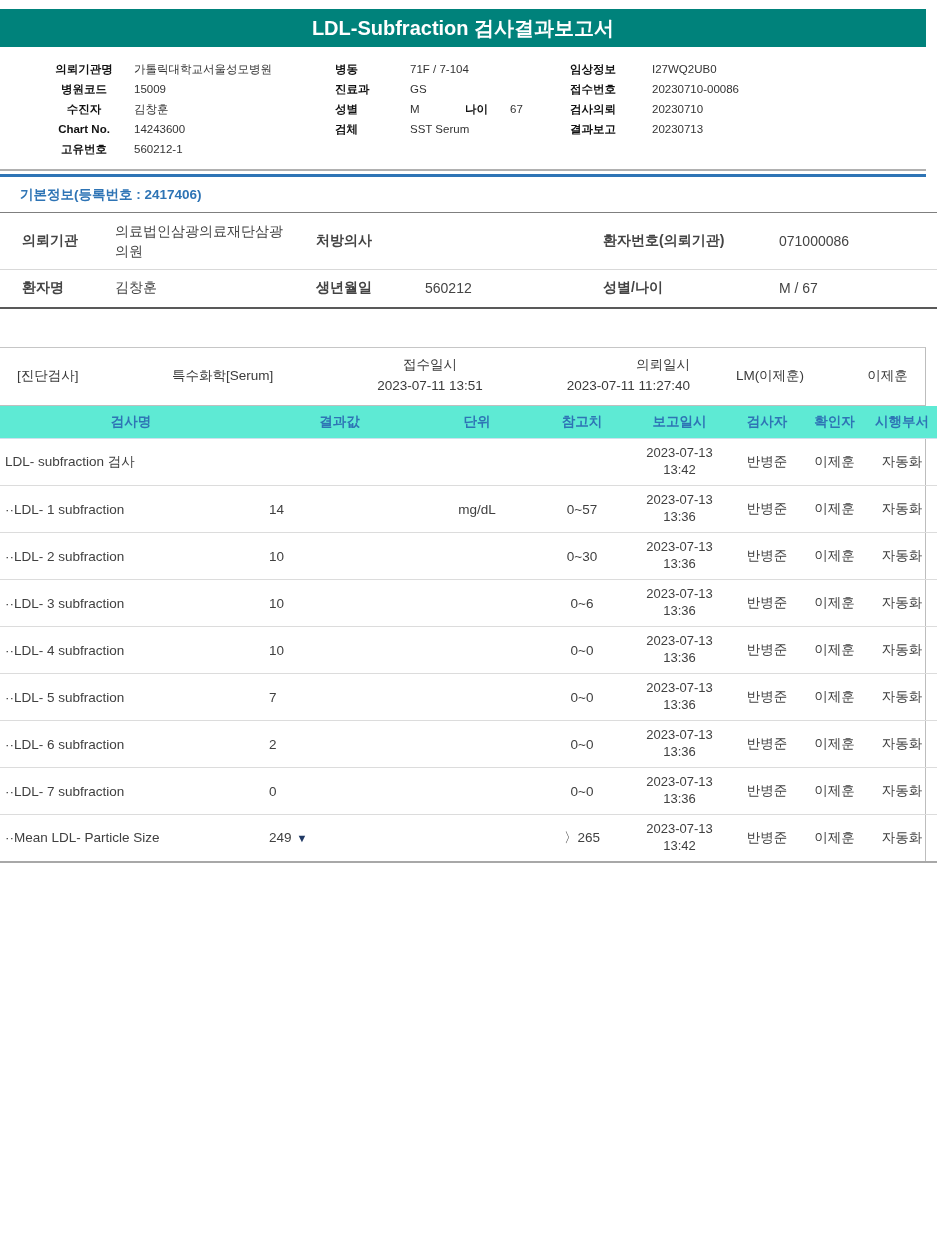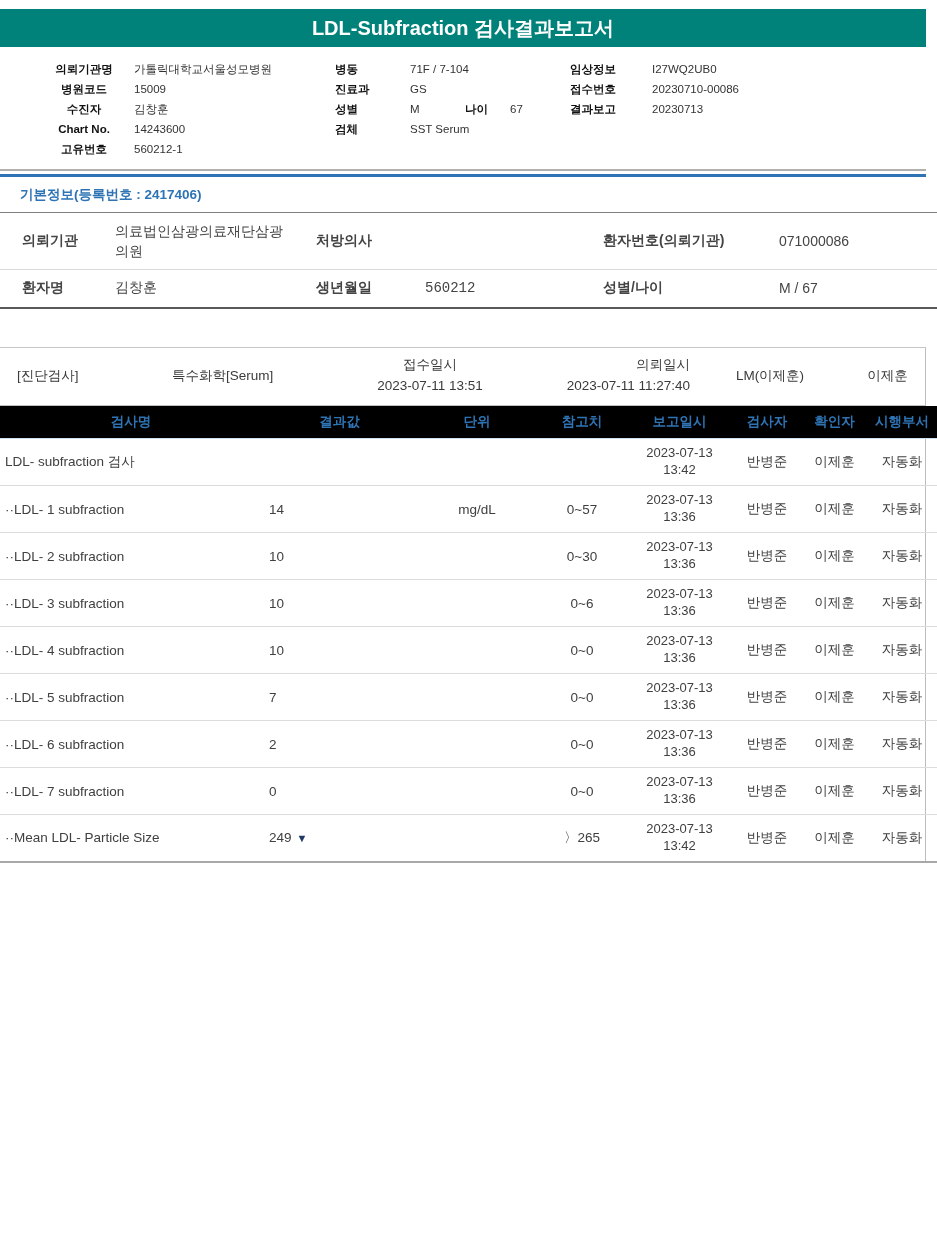--- a/index.html
+++ b/index.html
@@ -30,36 +30,36 @@
   
   .basic-section { margin-top:3px; border-top:3px solid #2E74B5; }
   .section-title { color:#2E74B5; font-weight:bold; font-size:13.5px; padding:9px 0 8px 20px; }
   .basic-table { width:100%; border-collapse:collapse; border-top:1px solid #7f7f7f;
     border-bottom:2px solid #595959; font-size:14px; table-layout:fixed;border-radius:8px; }
   .basic-table td { vertical-align:middle; color:#444; }
   .basic-table tr.r1 td { height:57px; border-bottom:1px solid #d9d9d9; }
   .basic-table tr.r2 td { height:38px; }
   .bt-label { font-weight:bold; color:#222; }
   .pl22 { padding-left:22px; } .pl20 { padding-left:20px; }
-  .pl3 { padding-left:3px; } .pl5 { padding-left:5px;font-family:Liberation Mono, monospace; } .pl4 { padding-left:4px; }
+  .pl3 { padding-left:3px; } .pl5 { padding-left:5px; } .pl4 { padding-left:4px; }
   .wrapval { display:inline-block; width:172px; word-break:break-all; line-height:1.45; }
 
   
   .test-block { margin-top:38px; border-top:1px solid #c6c6c6; border-right:1px solid #bdbdbd; }
   .meta-row { display:flex; align-items:center; height:58px; border-bottom:1px solid #bfbfbf;
     font-size:13.5px; color:#3a3a3a; }
   .meta-cat { width:150px; padding-left:17px; }
   .meta-panel { width:180px; padding-left:22px; }
   .meta-receipt { width:200px; text-align:center; line-height:1.55; }
   .meta-request { width:160px; text-align:right; line-height:1.55; }
   .meta-lab { width:160px; text-align:center; }
   .meta-reader { flex:1; text-align:center; }
 
   .result-table { width:100%; border-collapse:collapse; table-layout:fixed; }
-  .result-table th { background:#000000; color:#2E74B5; font-weight:bold; font-size:13.5px;
+  .result-table th { background:#5eead4; color:#2E74B5; font-weight:bold; font-size:13.5px;
     height:33px; border-bottom:1px solid #cfe0ee; text-align:center; }
   .result-table td { font-size:13.5px; color:#404040; height:47px;
     border-bottom:1px solid #dcdcdc; vertical-align:middle; text-align:center; }
   .result-table tr:last-child td { border-bottom:2px solid #a8a8a8; }
   .td-name { text-align:left !important; padding-left:5px; }
   .td-result { text-align:left !important; padding-left:7px; }
   .td-date { line-height:1.3; font-size:13px !important; }
   .flag { color:#1F3864; font-size:11px; margin-left:5px; }
 </style>
 </head>
@@ -115,20 +115,24 @@
         </div>
     </div>
     <div class="ph-col ph-right">
       <div class="ph-row">
           <span class="ph-label">임상정보</span>
           <span class="ph-value">I27WQ2UB0</span>
         </div>
       <div class="ph-row">
           <span class="ph-label">접수번호</span>
           <span class="ph-value">20230710-00086</span>
+        </div>
+      <div class="ph-row">
+          <span class="ph-label">검사의뢰</span>
+          <span class="ph-value">20230710</span>
         </div>
       <div class="ph-row">
           <span class="ph-label">결과보고</span>
           <span class="ph-value">20230713</span>
         </div>
     </div>
   </div>
 
   <div class="basic-section">
     <div class="section-title">기본정보(등록번호 : 2417406)</div>

